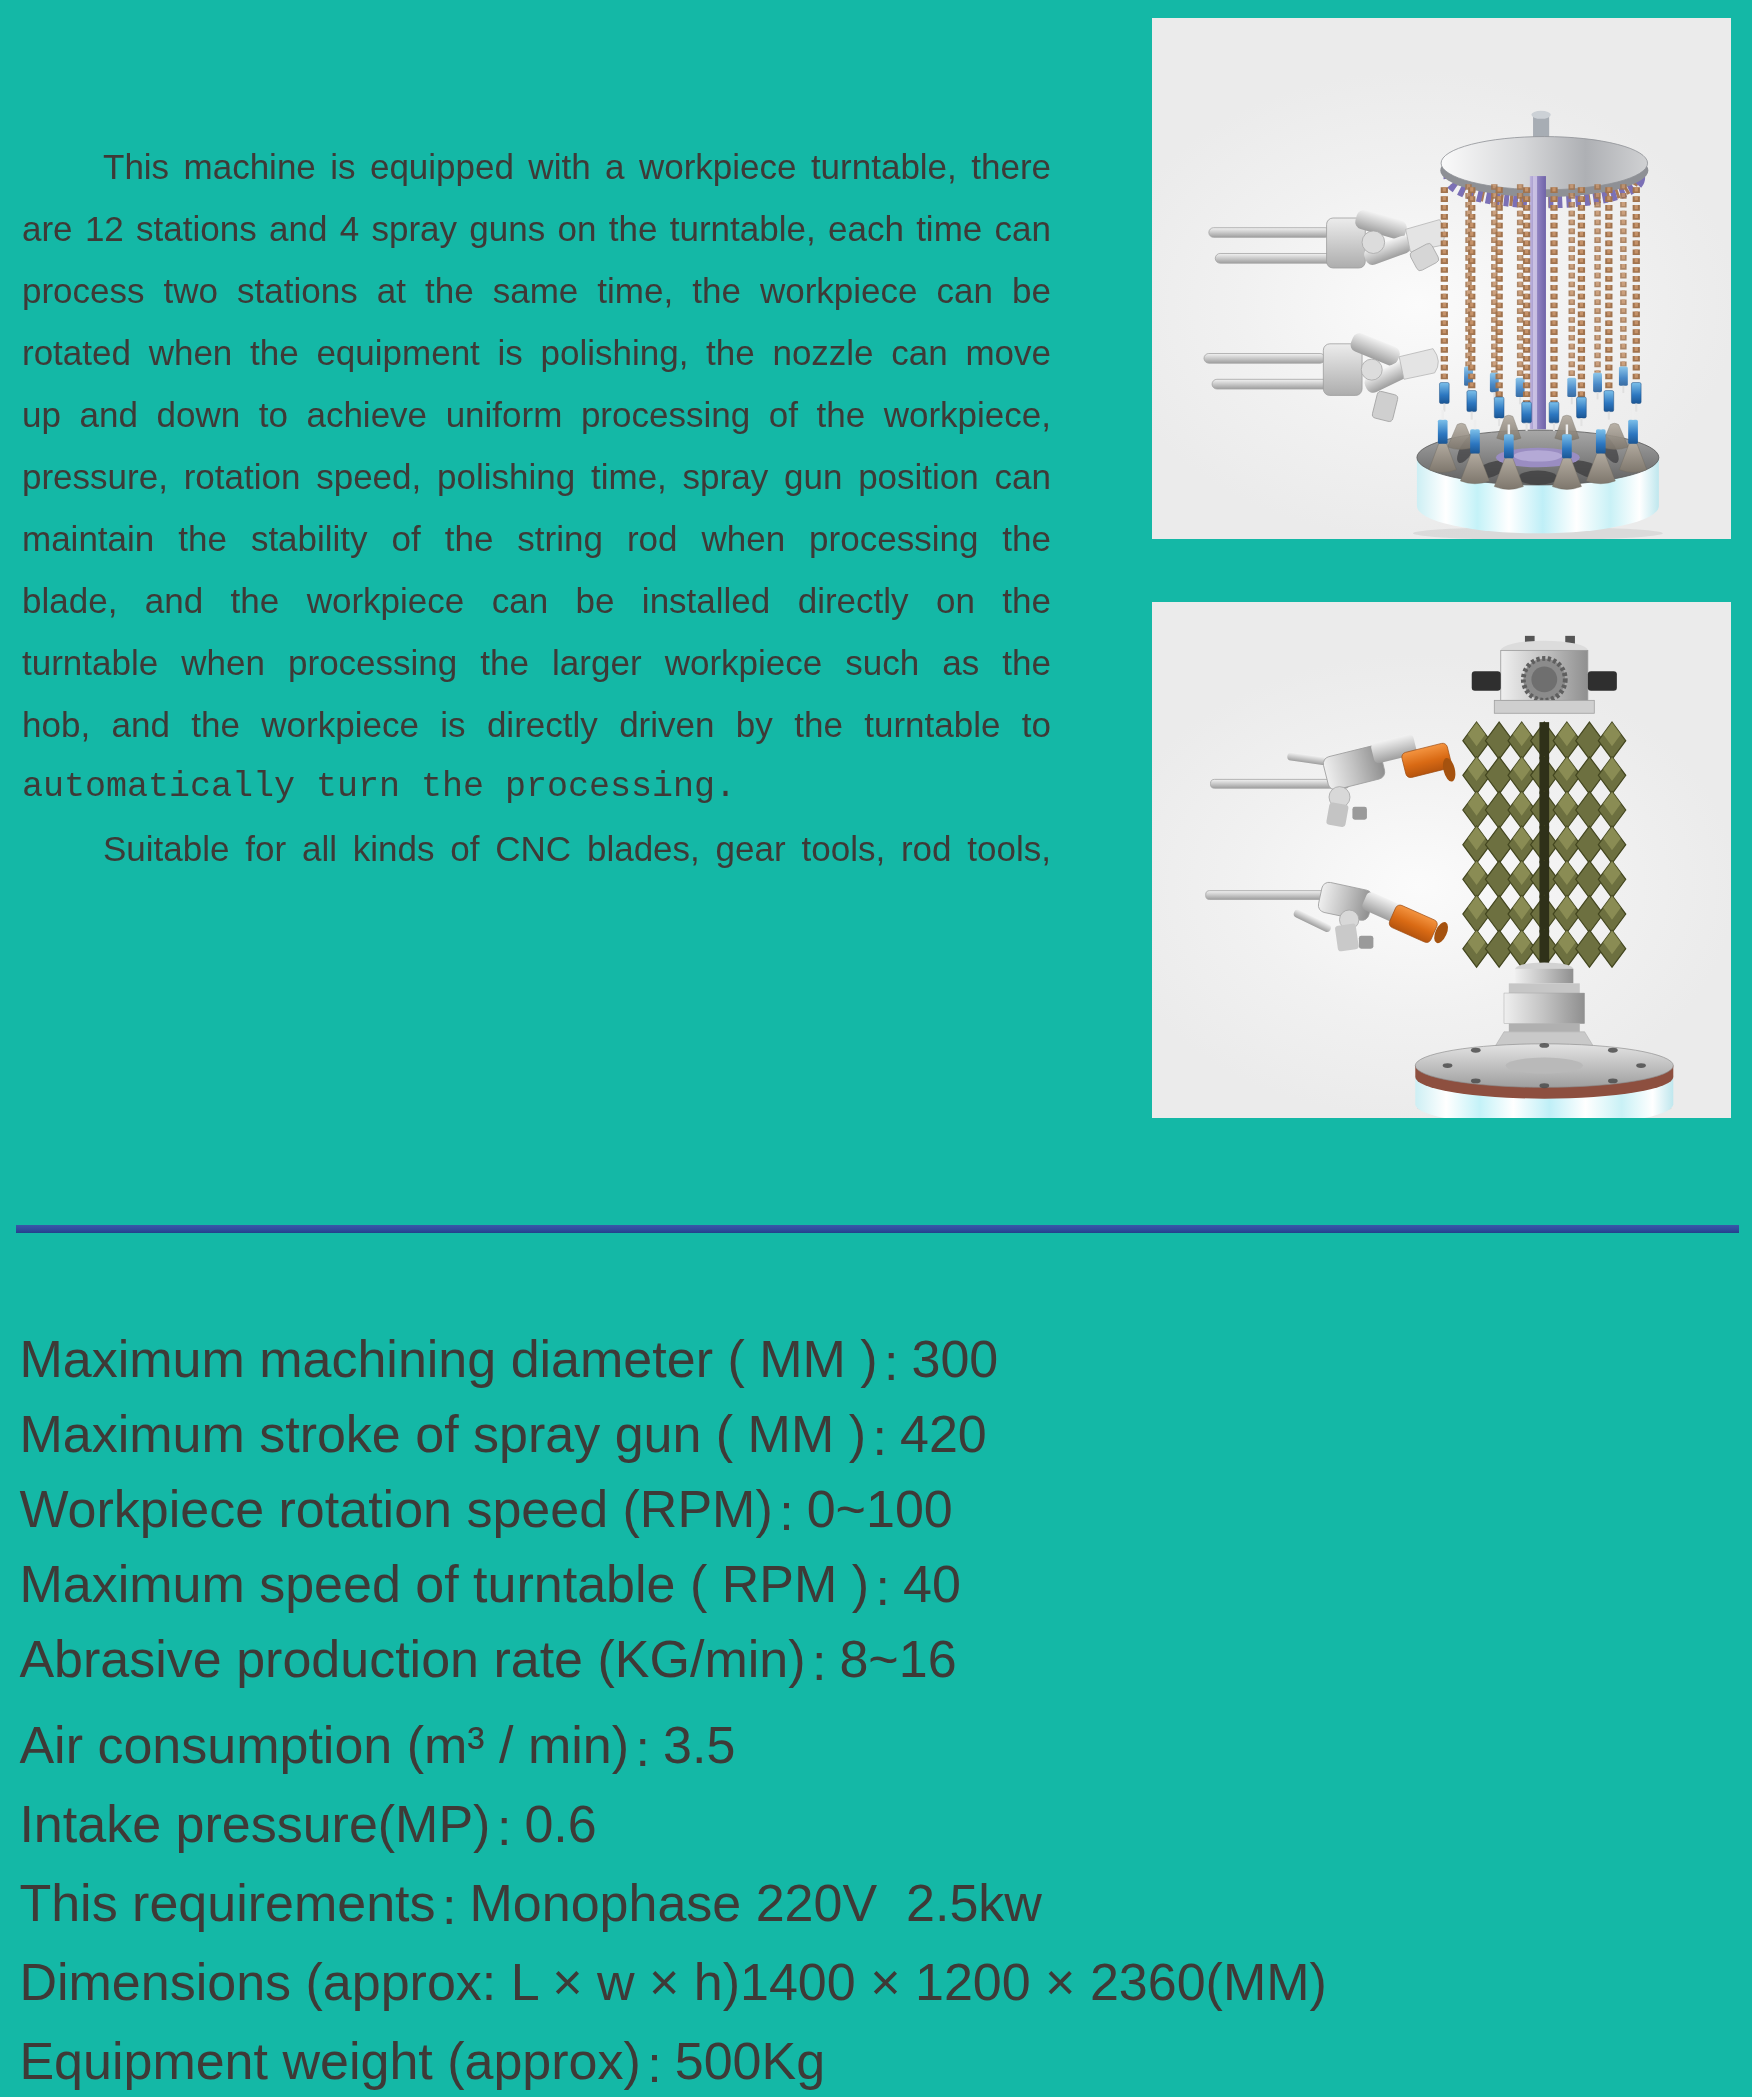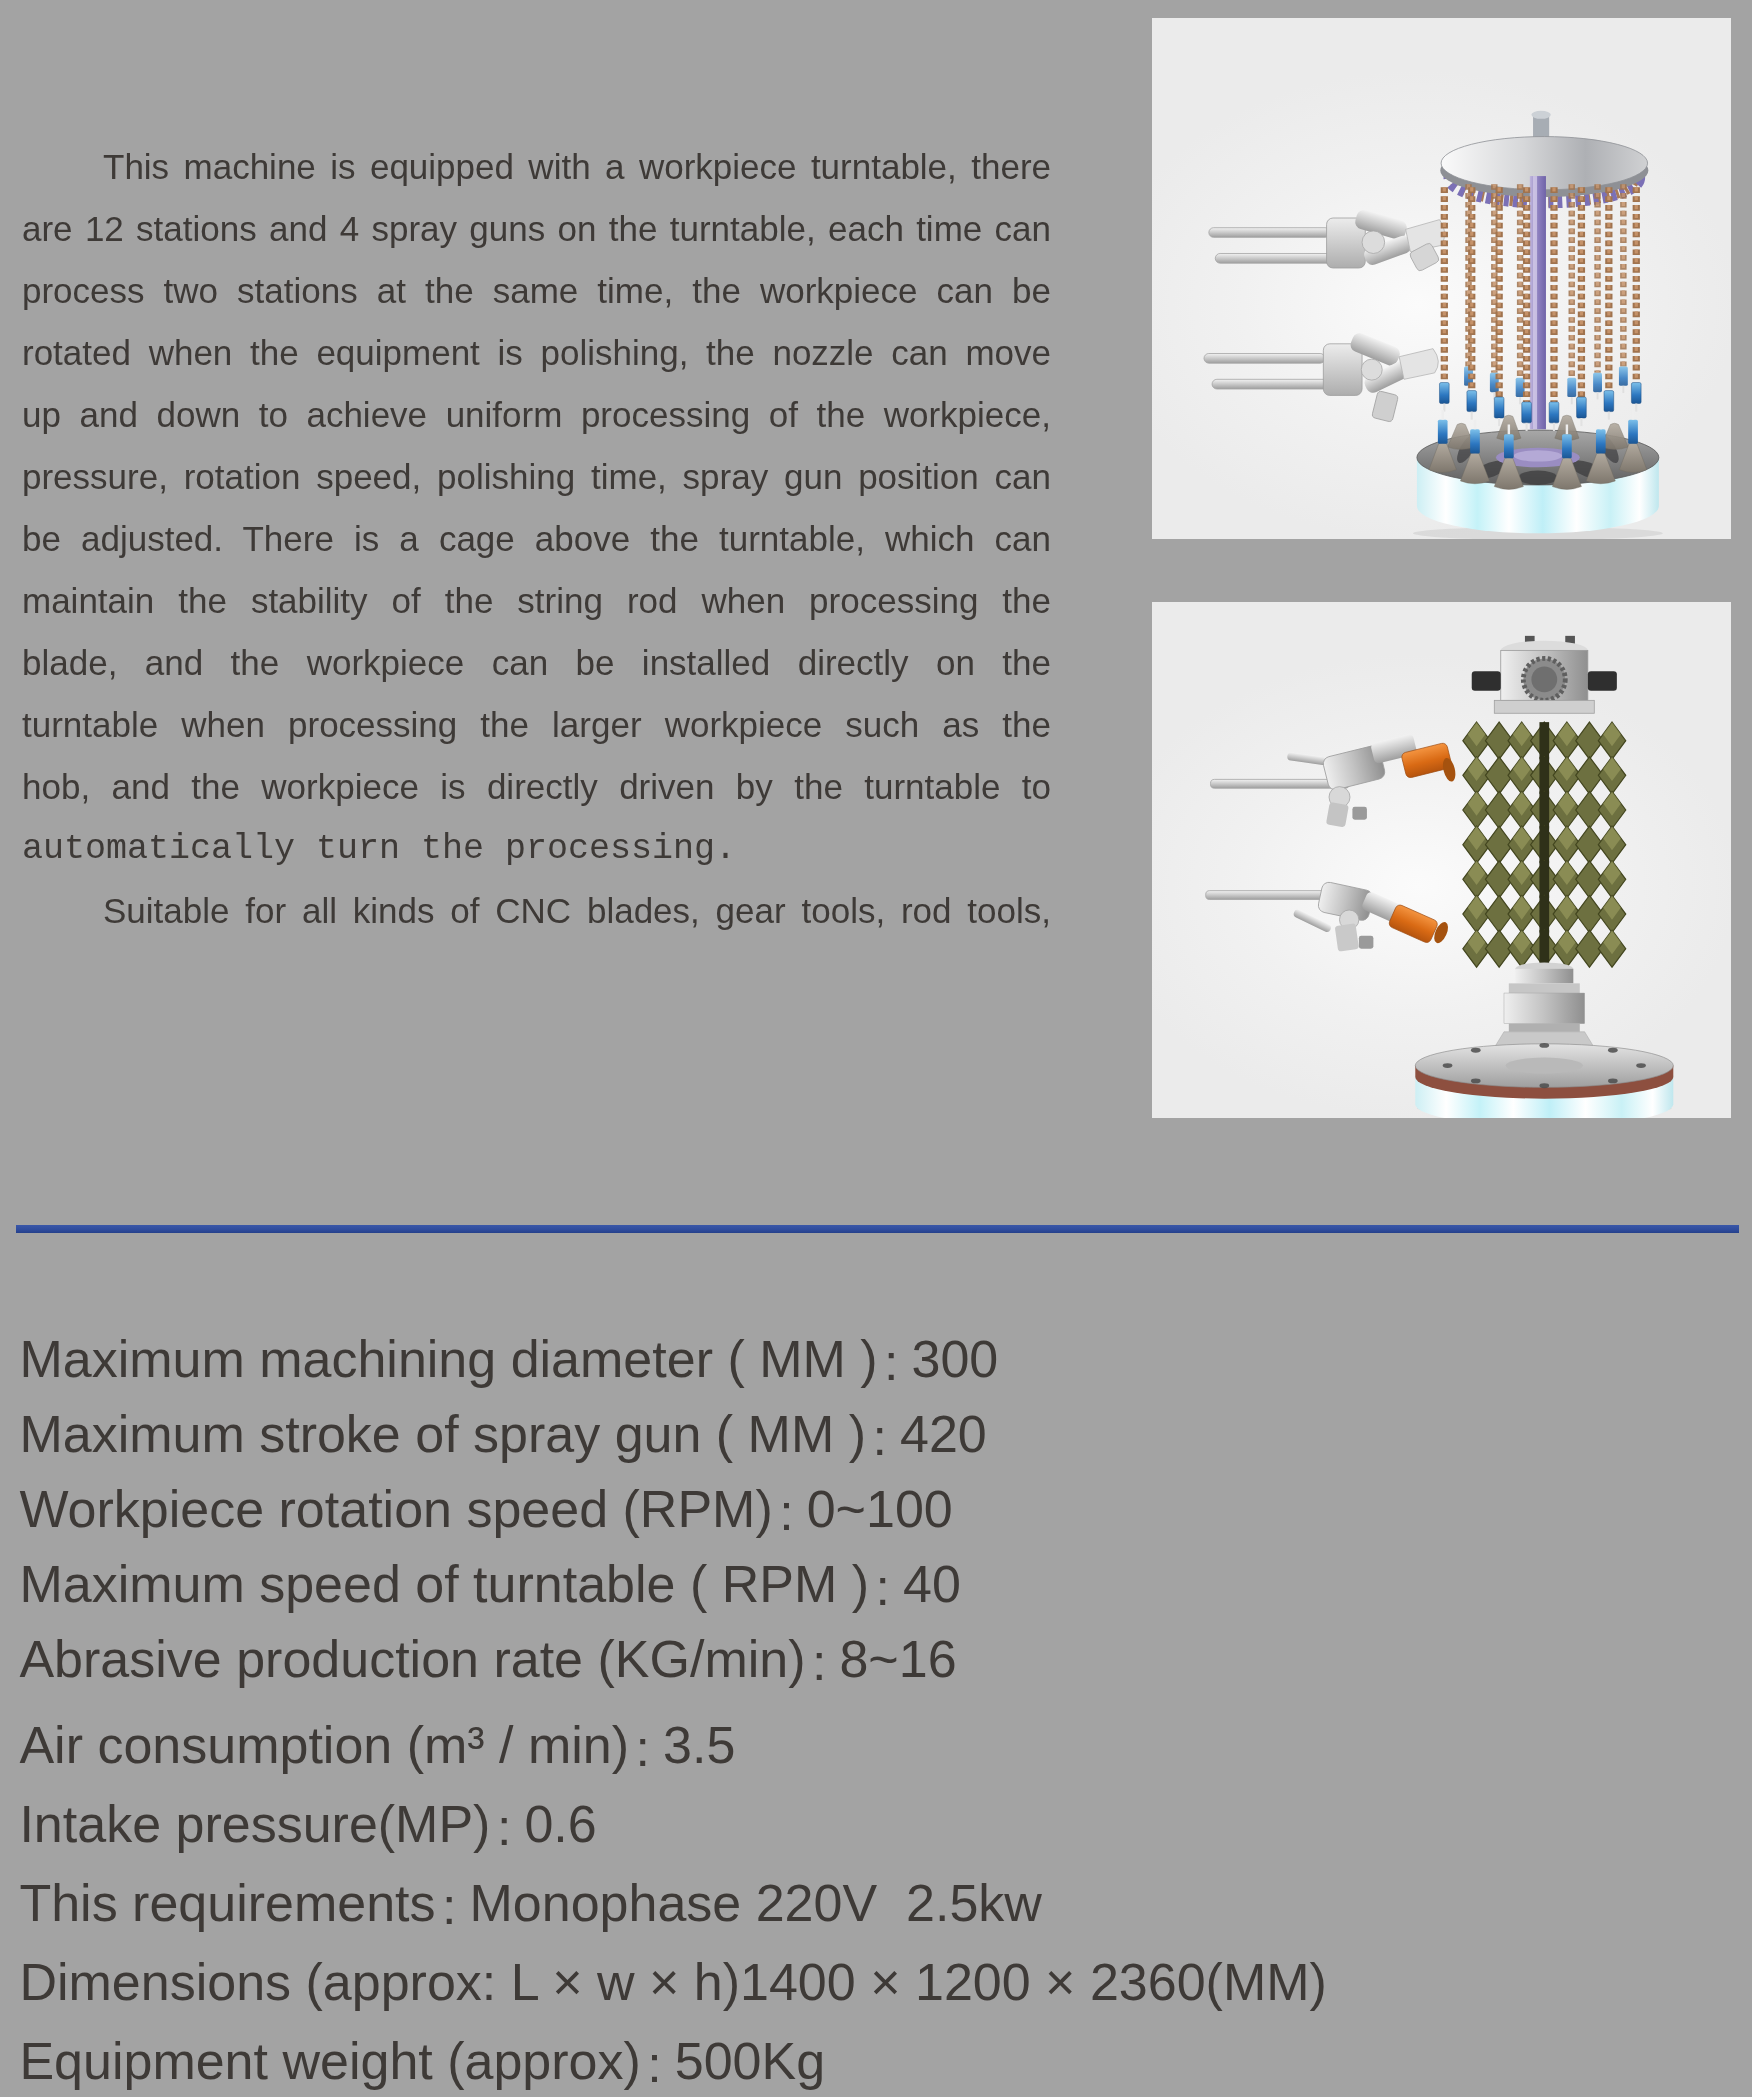--- a/index.html
+++ b/index.html
@@ -1,19 +1,19 @@
 <!DOCTYPE html>
 <html style="font-size:13px"><head>
 <meta charset="utf-8">
 <style>
   html,body{margin:0;padding:0;background:#ffffff;}
   .page{
     position:relative;
     width:1752px;height:2097px;
-    background:#a3a3a3;
+    background:#14b8a6;
     font-family:"Liberation Sans","DejaVu Sans",sans-serif;
     color:#3e3a37;
     overflow:hidden;
   }
   
   .text-col{
     position:absolute;left:22px;top:136px;width:1029px;
     font-size:35px;
   }
   .pl{
@@ -51,21 +51,20 @@
 
 <main class="page">
 
   <section class="text-col">
     <div class="pl ind">This machine is equipped with a workpiece turntable, there</div>
     <div class="pl">are 12 stations and 4 spray guns on the turntable, each time can</div>
     <div class="pl">process two stations at the same time, the workpiece can be</div>
     <div class="pl">rotated when the equipment is polishing, the nozzle can move</div>
     <div class="pl">up and down to achieve uniform processing of the workpiece,</div>
     <div class="pl">pressure, rotation speed, polishing time, spray gun position can</div>
-    <div class="pl">be adjusted. There is a cage above the turntable, which can</div>
     <div class="pl">maintain the stability of the string rod when processing the</div>
     <div class="pl">blade, and the workpiece can be installed directly on the</div>
     <div class="pl">turntable when processing the larger workpiece such as the</div>
     <div class="pl">hob, and the workpiece is directly driven by the turntable to</div>
     <div class="pl end">automatically turn the processing.</div>
     <div class="pl ind">Suitable for all kinds of CNC blades, gear tools, rod tools,</div>
   </section>
 
   <figure class="fig fig1" style="margin:0;">
     <svg viewBox="0 0 717 646" xmlns="http://www.w3.org/2000/svg">

